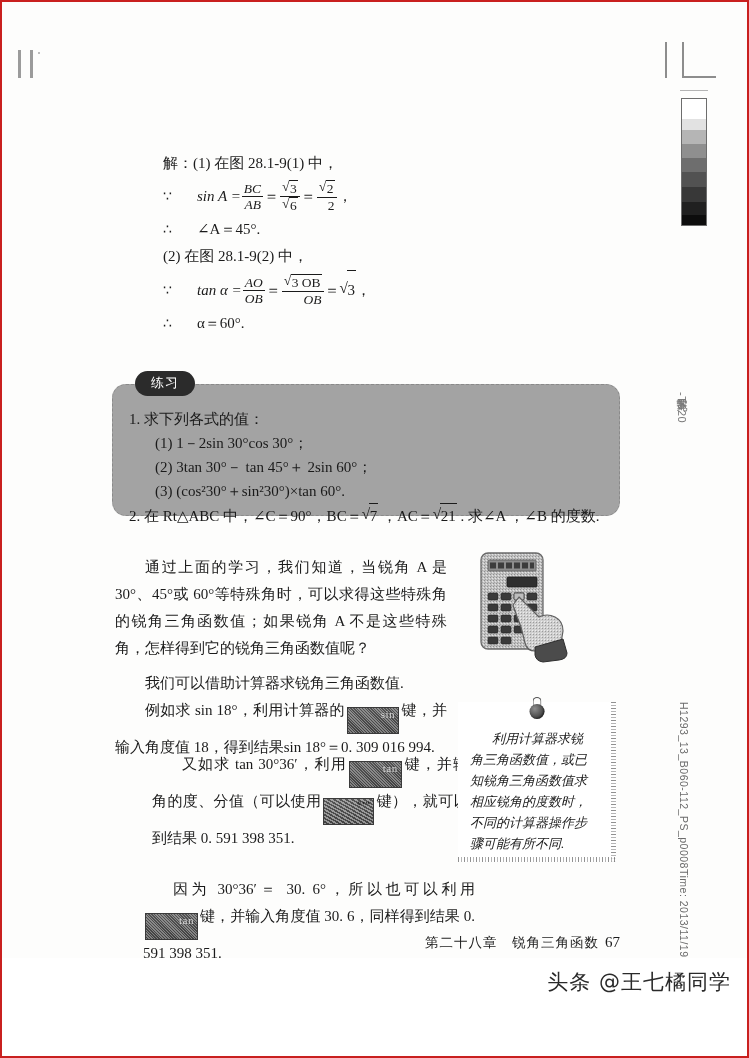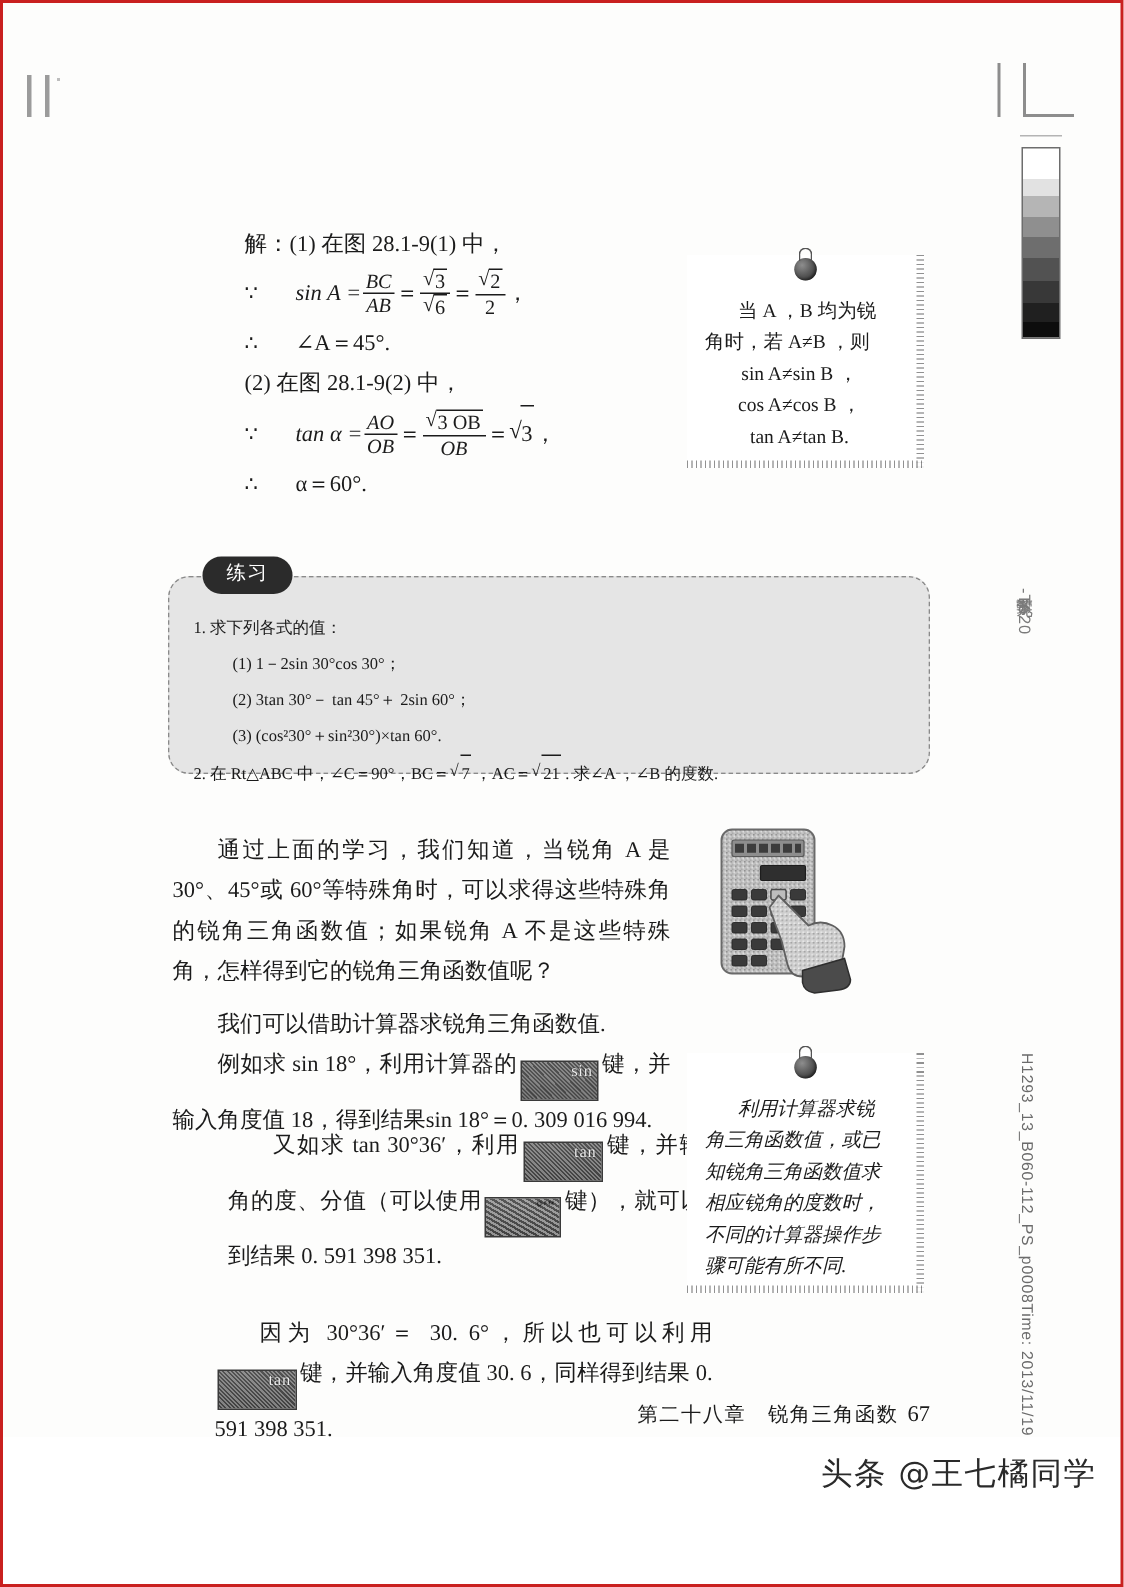--- a/index.html
+++ b/index.html
@@ -111,21 +111,21 @@
     display: inline-block;
     vertical-align: middle;
     text-align: center;
     line-height: 1.12;
     font-size: 13.5px;
     margin: 0 1px;
     position: relative;
     top: -1px;
   }
   .frac .n { display: block; padding: 0 2px; }
-  .frac .d { display: block; padding: 0 2px; border-top: 1.1px solid #1b1b1b; }
+  .frac .d { display: block; padding: 0 2px; border-top: 1.1px solid #1b1b1b; text-align: right; }
 
   .sqrt { display: inline-block; position: relative; padding-left: 7px; }
   .sqrt::before {
     content: "\221A";
     position: absolute;
     left: 0; top: -1px;
     font-size: 1.02em;
   }
   .sqrt > span {
     display: inline-block;
@@ -205,39 +205,39 @@
   .note .nl-c { text-align: center; padding-right: 10px; }
 
   
   #practice {
     position: absolute;
     left: 110px; top: 382px;
     width: 508px; height: 132px;
     box-sizing: border-box;
     border: 1.4px dashed #8a8a8a;
     border-radius: 14px;
-    background: #e5e5e5;
+    background: #a3a3a3;
   }
   #practice-badge {
     position: absolute;
     left: 22px; top: -14px;
     padding: 3px 16px 4px;
     background: #2b2b2b;
     color: #ffffff;
     border-radius: 13px;
     font-size: 13px;
     line-height: 18px;
     font-family: "DejaVu Sans", "Liberation Sans", sans-serif;
     letter-spacing: 1px;
   }
   #practice .pbody {
     position: absolute;
     left: 16px; top: 22px;
     right: 12px;
-    font-size: 11px;
+    font-size: 15px;
     line-height: 24px;
   }
   .p-item { display: block; white-space: nowrap; }
   .p-sub { display: block; padding-left: 26px; white-space: nowrap; }
 
   
   #calculator-illustration {
     position: absolute;
     left: 455px; top: 545px;
     width: 132px; height: 120px;
@@ -345,32 +345,20 @@
 
       <span class="eqline">
         <span class="sym-because">∵</span><span><i class="v">tan α =</i><span class="frac"><i class="v n">AO</i><i class="v d">OB</i></span>＝<span class="frac"><span class="n"><span class="sqrt"><span>3 OB</span></span></span><i class="v d">OB</i></span>＝<span class="sqrt"><span>3</span></span>，</span>
       </span>
 
       <span class="sol-line">
         <span class="sym-therefore">∴</span><span>α＝60°.</span>
       </span>
     </div>
 
-    <div class="note" id="note-1">
-      <div class="pin"></div>
-      <div class="note-edge-r"></div>
-      <div class="note-edge-b"></div>
-      <div class="note-inner">
-        <span class="nl nl-ind">当 A ，B 均为锐</span>
-        <span class="nl">角时，若 A≠B ，则</span>
-        <span class="nl nl-c">sin A≠sin B ，</span>
-        <span class="nl nl-c">cos A≠cos B ，</span>
-        <span class="nl nl-c">tan A≠tan B.</span>
-      </div>
-    </div>
 
     <div id="practice">
       <div id="practice-badge">练习</div>
       <div class="pbody">
         <span class="p-item">1. 求下列各式的值：</span>
         <span class="p-sub">(1) 1－2sin 30°cos 30°；</span>
         <span class="p-sub">(2) 3tan 30°－ tan 45°＋ 2sin 60°；</span>
         <span class="p-sub">(3) (cos²30°＋sin²30°)×tan 60°.</span>
         <span class="p-item"><span>2. 在 Rt△ABC 中，∠C＝90°，BC＝</span><span class="sqrt"><span>7</span></span><span> ，AC＝</span><span class="sqrt"><span>21</span></span><span> . 求∠A ，∠B 的度数.</span></span>
       </div>

